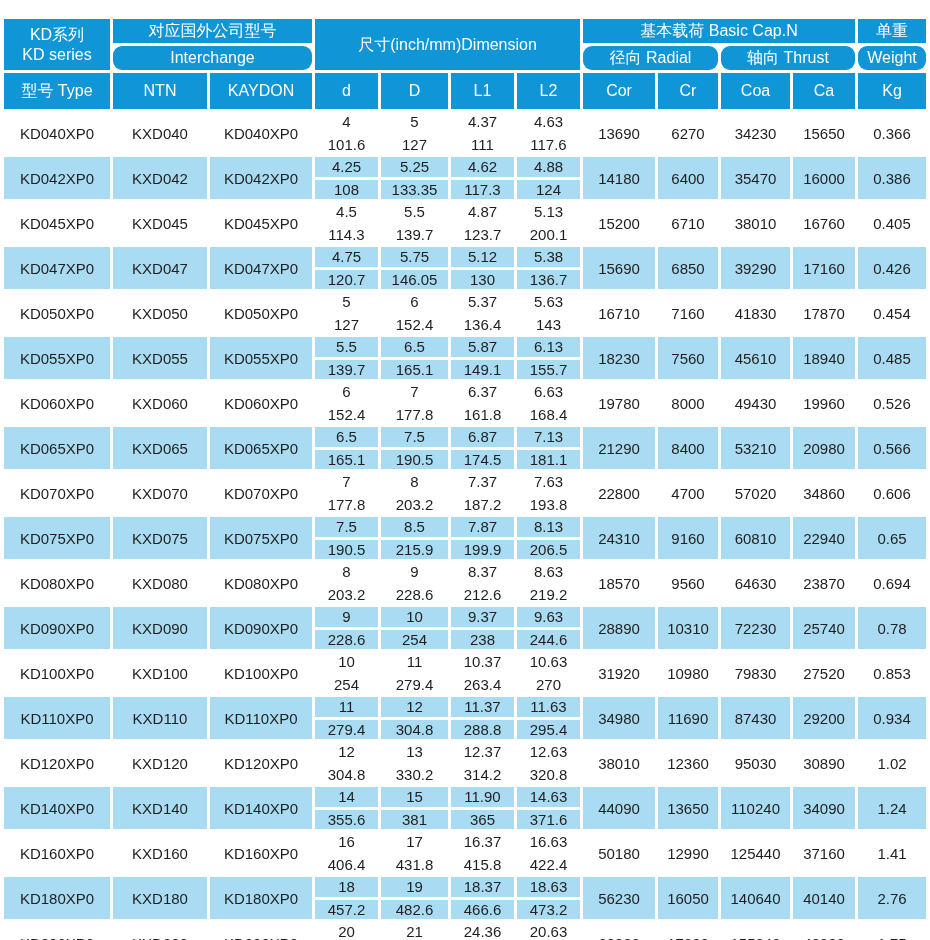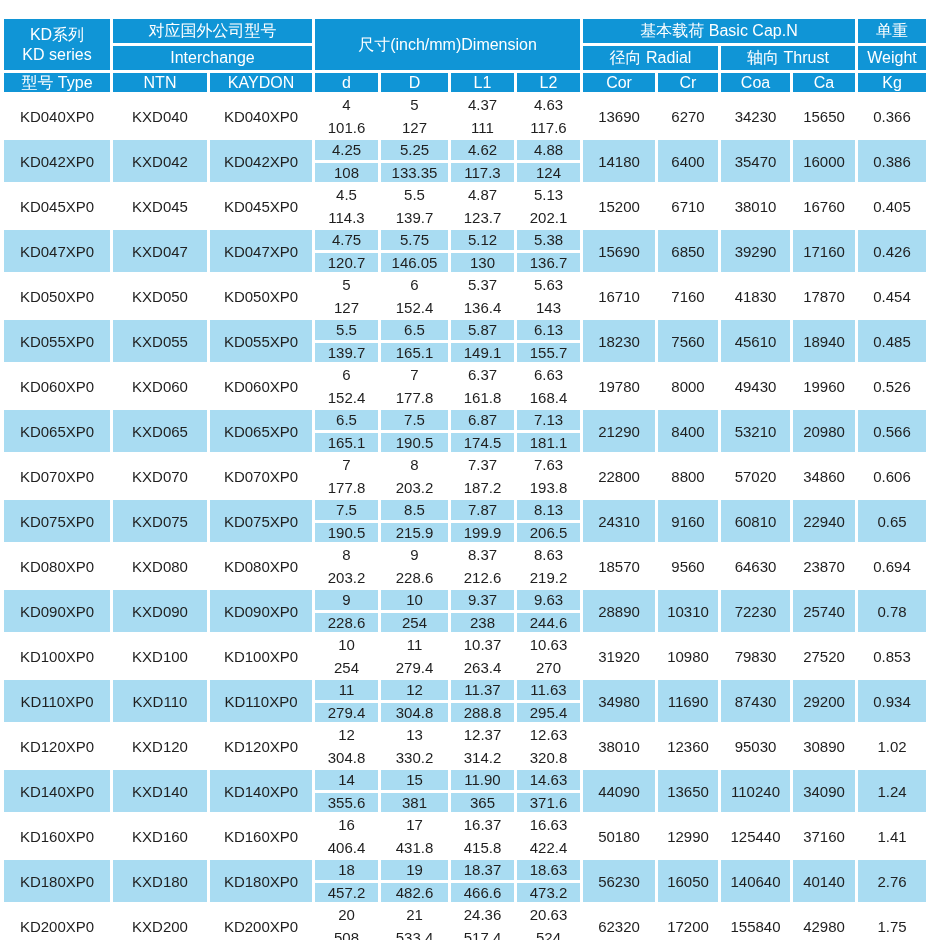--- a/index.html
+++ b/index.html
@@ -27,22 +27,22 @@
     background:var(--header-bg);
     color:var(--header-text);
     font-weight:normal;
     font-size:16px;
     text-align:center;
     vertical-align:middle;
     padding:0;
     line-height:1.2;
   }
   thead tr.h1 th{height:24px;}
-  thead tr.h2 th{height:24px;}
-  thead tr.h3 th{height:19px;font-size:16px;}
+  thead tr.h2 th{height:24px;border-radius:9px;}
+  thead tr.h3 th{height:36px;font-size:16px;}
   tbody td{
     background:var(--row-bg);
     color:var(--text);
     font-size:15px;
     text-align:center;
     vertical-align:middle;
     padding:0;
     height:42px;
   }
   tbody tr:nth-child(even) td{background:var(--row-alt-bg);}
@@ -190,21 +190,21 @@
     </td>
     <td>
       <div class="dim">
         <div class="dim-top">4.87</div>
         <div class="dim-bot">123.7</div>
       </div>
     </td>
     <td>
       <div class="dim">
         <div class="dim-top">5.13</div>
-        <div class="dim-bot">202.1</div>
+        <div class="dim-bot">200.1</div>
       </div>
     </td>
     <td>15200</td>
     <td>6710</td>
     <td>38010</td>
     <td>16760</td>
     <td>0.405</td>
   </tr>
       <tr>
     <td>KD047XP0</td>
@@ -398,21 +398,21 @@
         <div class="dim-bot">187.2</div>
       </div>
     </td>
     <td>
       <div class="dim">
         <div class="dim-top">7.63</div>
         <div class="dim-bot">193.8</div>
       </div>
     </td>
     <td>22800</td>
-    <td>8800</td>
+    <td>4700</td>
     <td>57020</td>
     <td>34860</td>
     <td>0.606</td>
   </tr>
       <tr>
     <td>KD075XP0</td>
     <td>KXD075</td>
     <td>KD075XP0</td>
     <td>
       <div class="dim">

